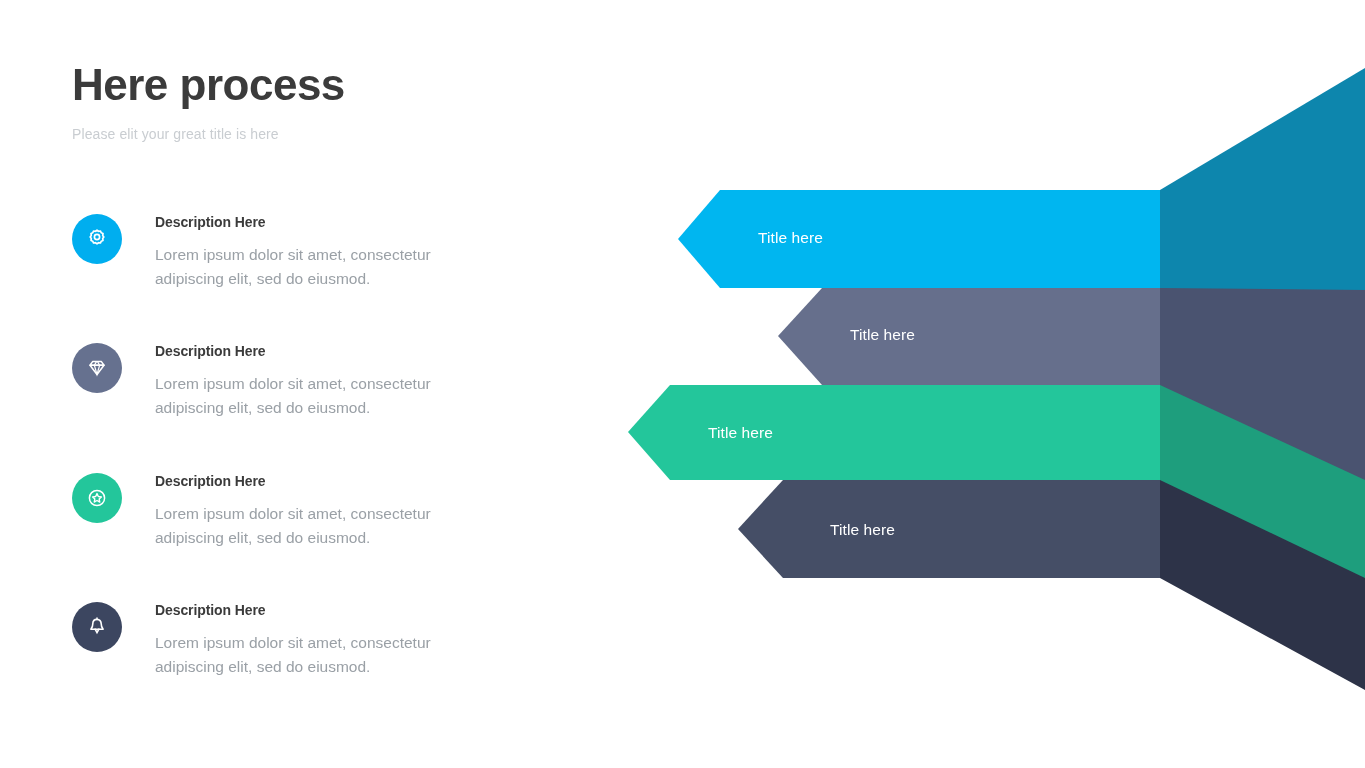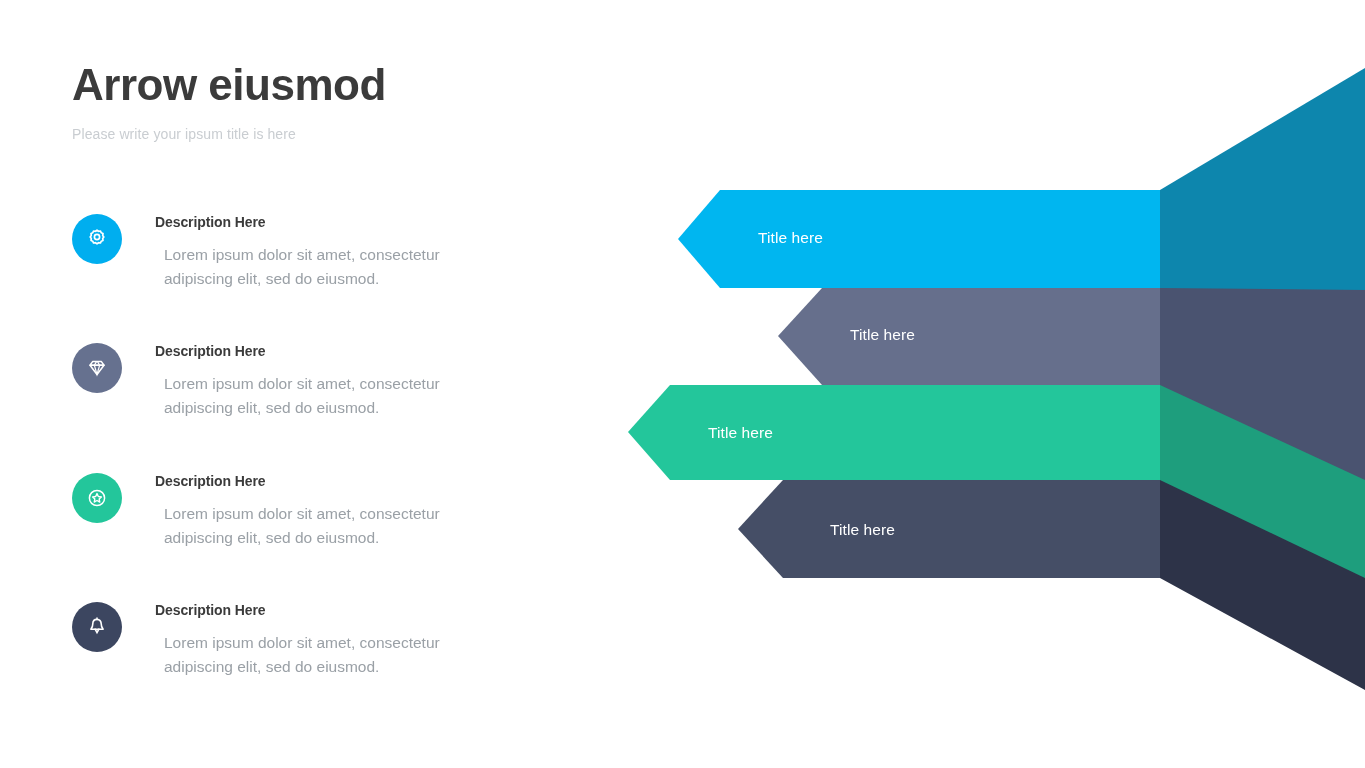--- a/index.html
+++ b/index.html
@@ -34,38 +34,38 @@
     display:flex;align-items:center;justify-content:center;
   }
   .feature-icon svg{display:block;}
   .feature-text{position:absolute;left:83px;top:0;width:390px;}
   .feature-heading{
     font-size:14px;font-weight:bold;color:#3b3b3b;
     line-height:1.2;margin:0 0 12px 0;letter-spacing:-.1px;
   }
   .feature-desc{
     font-size:15.5px;color:#9aa0a6;line-height:1.58;
-    margin:9px;font-weight:400;max-width:345px;
+    margin:0;font-weight:400;max-width:345px;
   }
 
   
   #arrow-graphic{position:absolute;left:0;top:0;width:1365px;height:768px;}
   .arrow-label{
     fill:#ffffff;font-size:15.5px;
     font-family:"Liberation Sans","DejaVu Sans",sans-serif;
     font-weight:400;letter-spacing:.1px;
   }
 </style>
 </head>
 <body>
 
 <div id="stage">
 
-  <h1 class="page-title">Arrow eiusmod</h1>
-  <div class="page-subtitle">Please write your ipsum title is here</div>
+  <h1 class="page-title">Here process</h1>
+  <div class="page-subtitle">Please elit your great title is here</div>
 
   <svg id="arrow-graphic" viewBox="0 0 1365 768">
 
     <polygon class="fold" fill="#2D3348" points="1160,480 1365,480 1365,768 1365,690 1160,578"></polygon>
     <polygon class="fold" fill="#1E9E7D" points="1160,385 1365,310 1365,578 1160,480"></polygon>
     <polygon class="fold" fill="#4A5370" points="1160,288 1365,190 1365,480 1160,385"></polygon>
     <polygon class="fold" fill="#0D86AD" points="1160,190 1365,68 1365,290 1160,288"></polygon>
 
     <g>
       <polygon fill="#454E66" points="783,480 1160,480 1160,578 783,578 738,529"></polygon>

